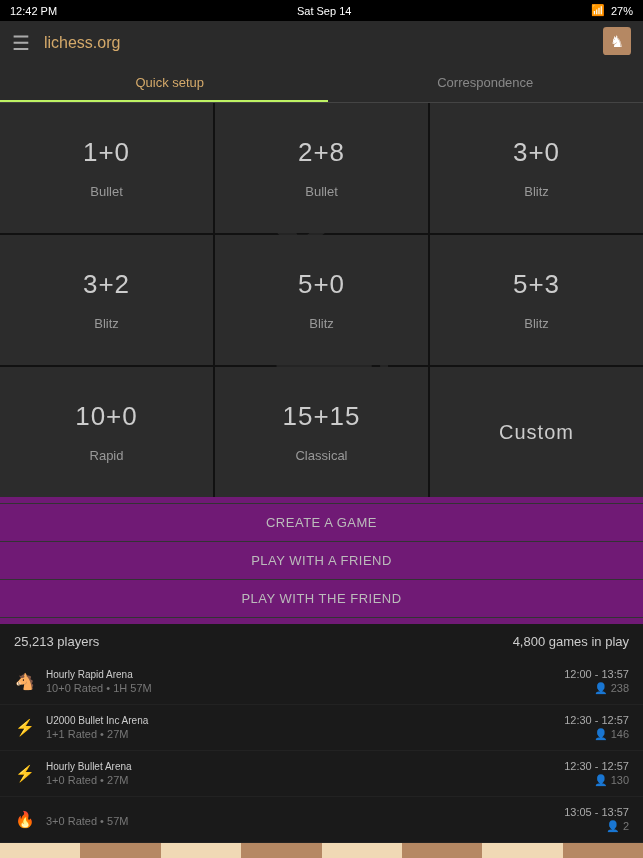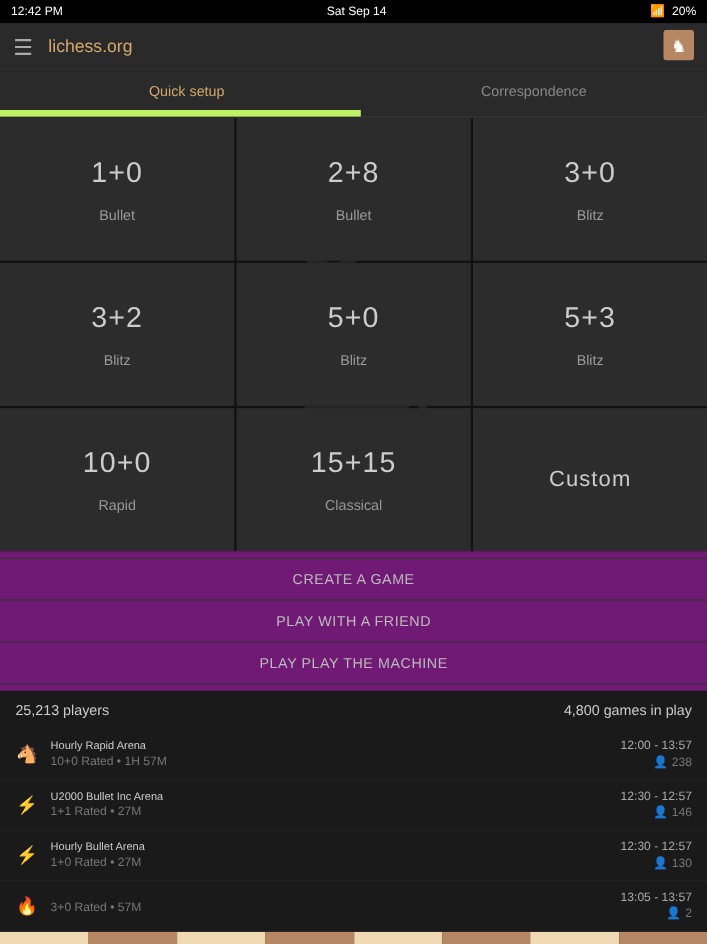--- a/index.html
+++ b/index.html
@@ -58,21 +58,21 @@
     .tab {
       flex: 1;
       text-align: center;
       padding: 10px;
       font-size: 13px;
       color: #888;
       cursor: pointer;
     }
     .tab.active {
       color: #d4a96a;
-      border-bottom: 6px solid #bef264;
+      border-bottom: 2px solid #bef264;
       padding-left: 22px;
     }
     .game-grid {
       display: grid;
       grid-template-columns: 1fr 1fr 1fr;
       gap: 2px;
       background: #111;
       position: relative;
       overflow: hidden;
     }
@@ -209,21 +209,21 @@
     }
   </style>
 </head>
 <body>
 
 <div class="status-bar">
   <span>12:42 PM</span>
   <span>Sat Sep 14</span>
   <div class="status-right">
     <span>📶</span>
-    <span>20%</span>
+    <span>27%</span>
   </div>
 </div>
 
 <div class="header">
   <span class="header-icon">☰</span>
   <span class="header-title">lichess.org</span>
   <div class="header-right">
     <svg class="chess-logo" viewBox="0 0 50 50">
       <rect width="50" height="50" rx="6" fill="#b58863"></rect>
       <text x="25" y="36" text-anchor="middle" font-size="28" fill="#fff">♞</text>
@@ -282,21 +282,21 @@
     <span class="time">Custom</span>
   </div>
 </div>
 
 <div class="action-buttons">
   <div class="divider"></div>
   <button class="action-btn">CREATE A GAME</button>
   <div class="divider"></div>
   <button class="action-btn">PLAY WITH A FRIEND</button>
   <div class="divider"></div>
-  <button class="action-btn">PLAY PLAY THE MACHINE</button>
+  <button class="action-btn">PLAY WITH THE FRIEND</button>
   <div class="divider"></div>
 </div>
 
 <div class="stats-bar">
   <span>25,213 players</span>
   <span>4,800 games in play</span>
 </div>
 
 <div class="arena-list">
 

